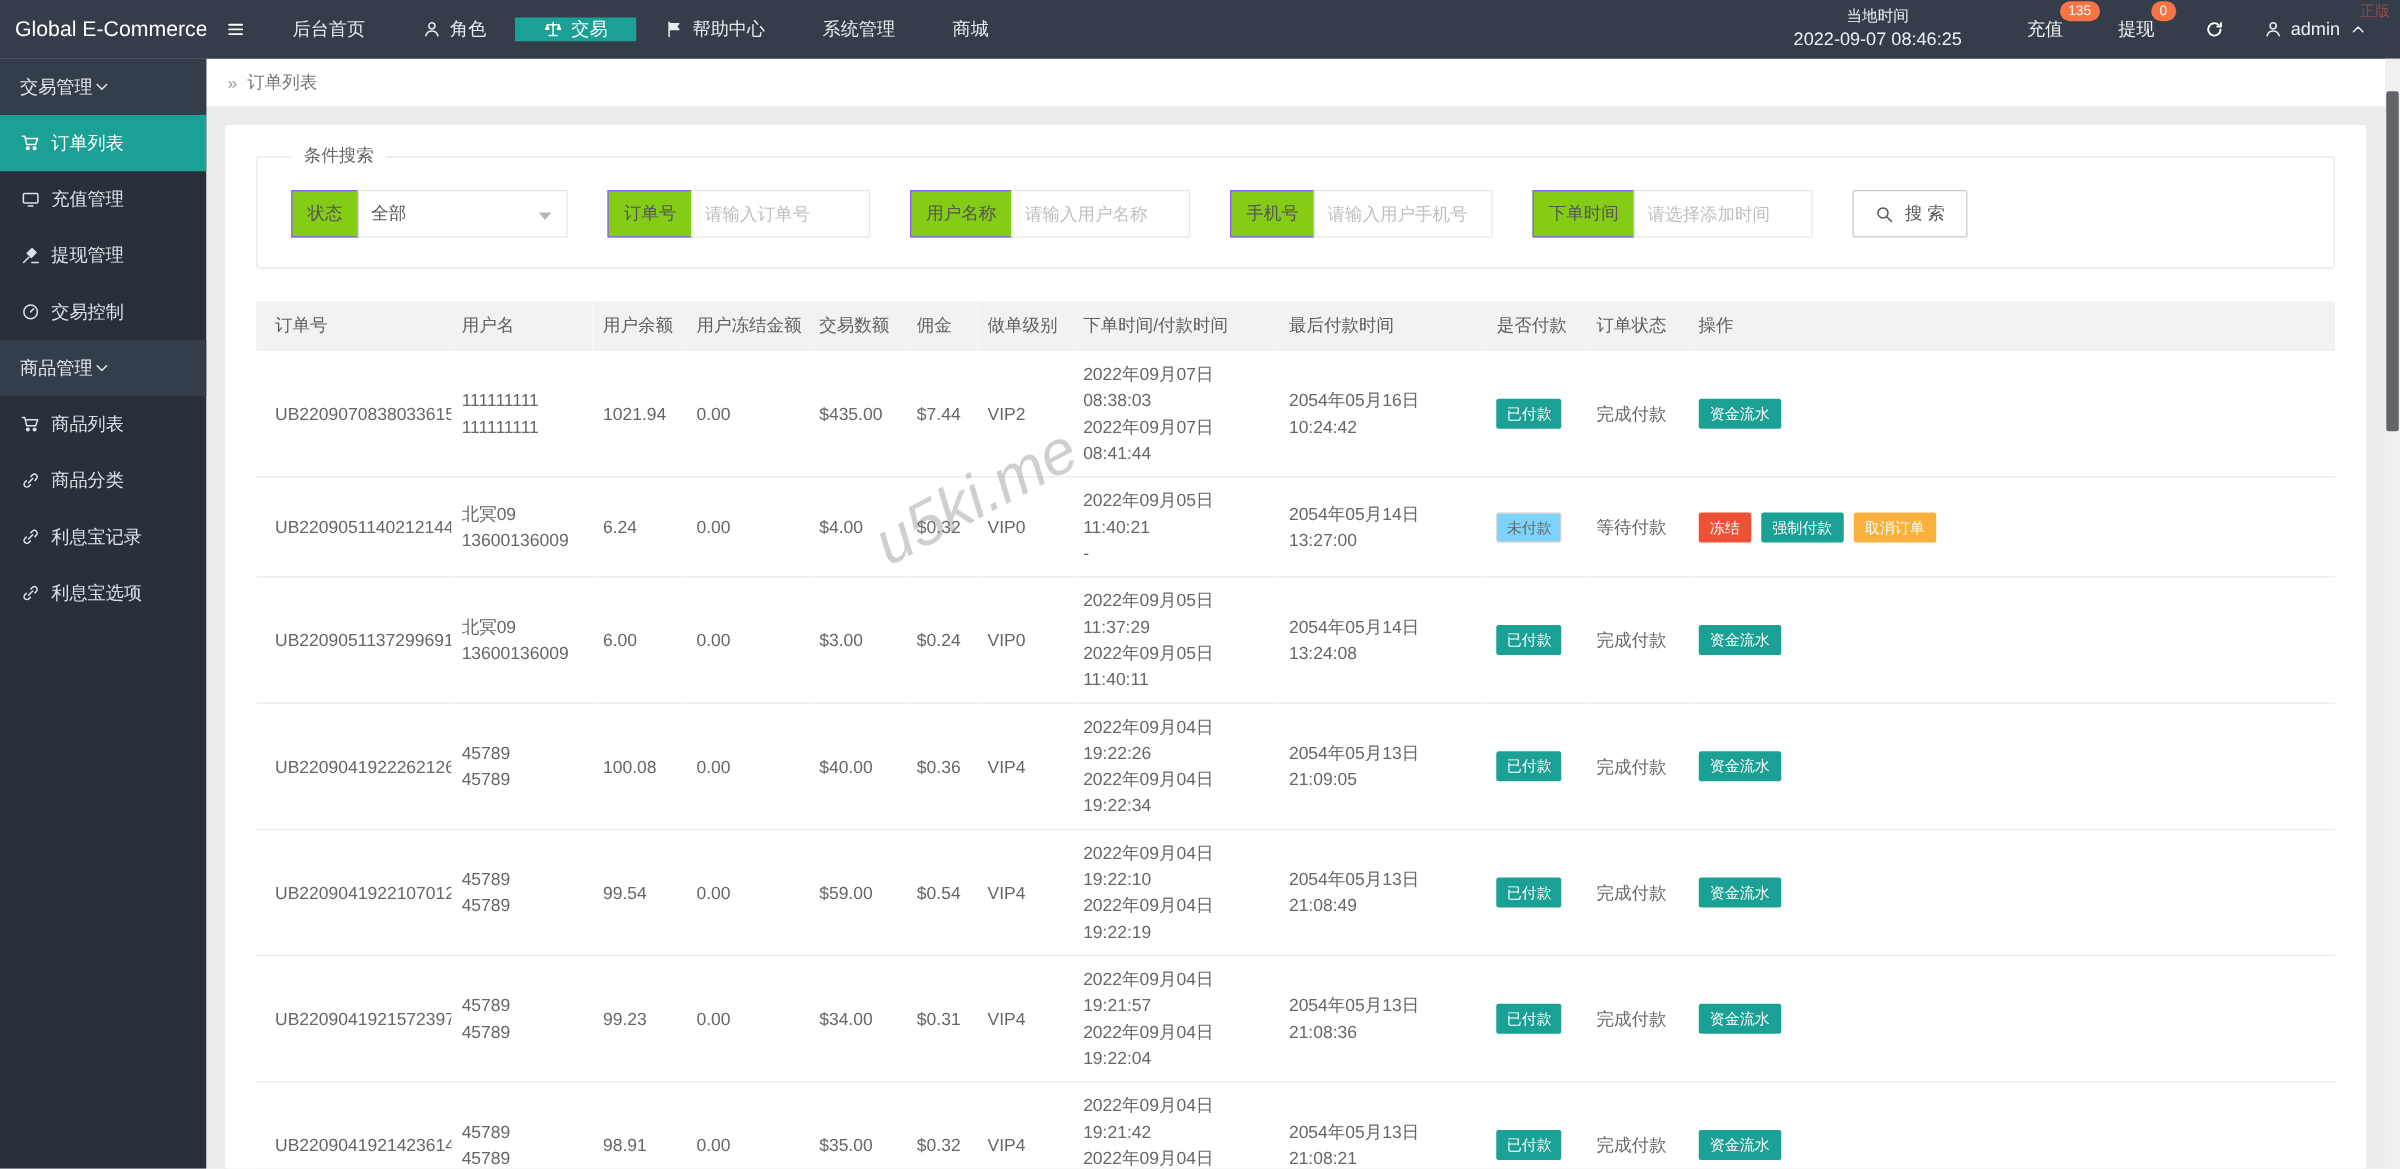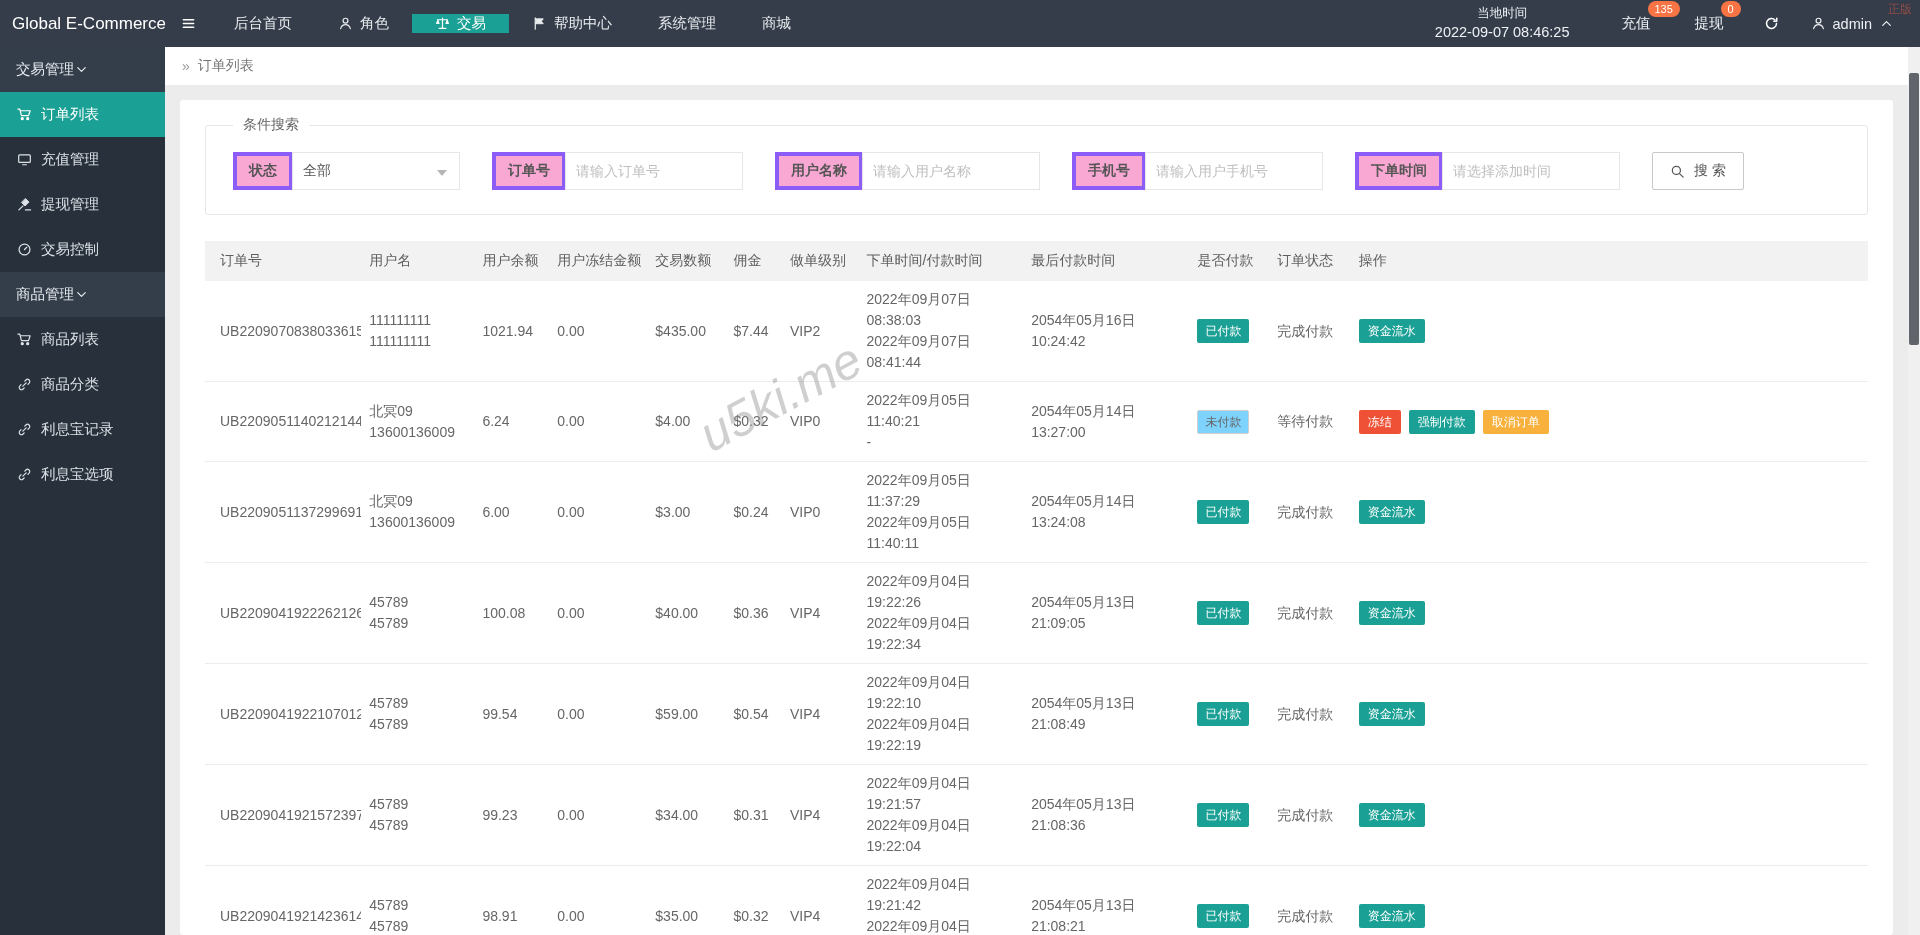--- a/index.html
+++ b/index.html
@@ -64,24 +64,24 @@
   .content { position:absolute; top:85px; left:165px; right:12px; bottom:0; padding:15px 15px 0; }
   .card { background:#fff; border-radius:3px; height:100%; padding:16px 15px; overflow:hidden; }
 
   fieldset.search-box { border:1px solid #e6e6e6; border-radius:3px; margin:0 10px; padding:8px 15px 24px; }
   fieldset.search-box legend { font-size:14px; color:#666; padding:0 10px; margin-left:12px; }
   .search-row { display:flex; align-items:center; margin:10px 0 0 12px; }
   #search-fields { display:contents; }
   .field-group { display:flex; align-items:stretch; margin-right:32px; }
   .field-label {
     display:flex; align-items:center; padding:0 12px; height:38px; font-size:14px; color:#555;
-    border:4px solid #8b5cf6; background:#f9a8d4; white-space:nowrap;font-weight:bold;
+    border:1px solid #8b5cf6; background:#84cc16; white-space:nowrap;
   }
   .field-input {
-    height:38px; width:178px; border:1px solid #e6e6e6; margin-left:-1px; padding:0 10px;
+    height:38px; width:143px; border:1px solid #e6e6e6; margin-left:-1px; padding:0 10px;
     font-size:14px; color:#666; font-family:inherit; outline:none;
   }
   .field-input::placeholder { color:#bfbfbf; }
   .select-box {
     position:relative; height:38px; width:168px; border:1px solid #e6e6e6; margin-left:-1px;
     display:flex; align-items:center; padding:0 10px; font-size:14px; color:#555; cursor:pointer;
   }
   .select-arrow {
     position:absolute; right:12px; top:17px; width:0; height:0;
     border-left:5px solid transparent; border-right:5px solid transparent; border-top:6px solid #b5b5b5;

